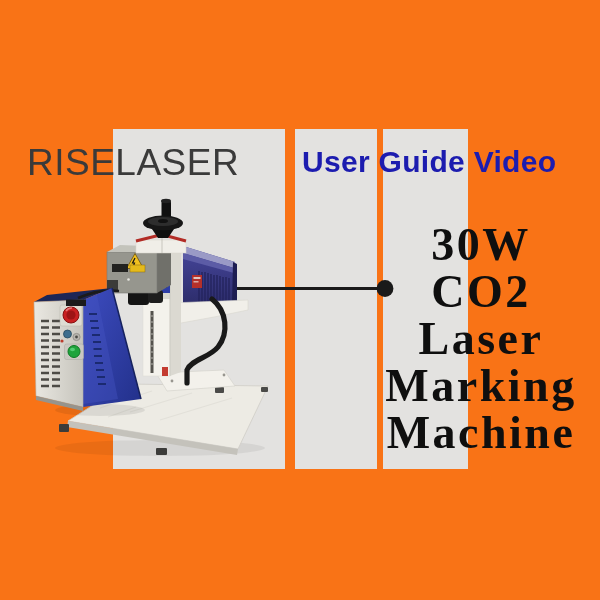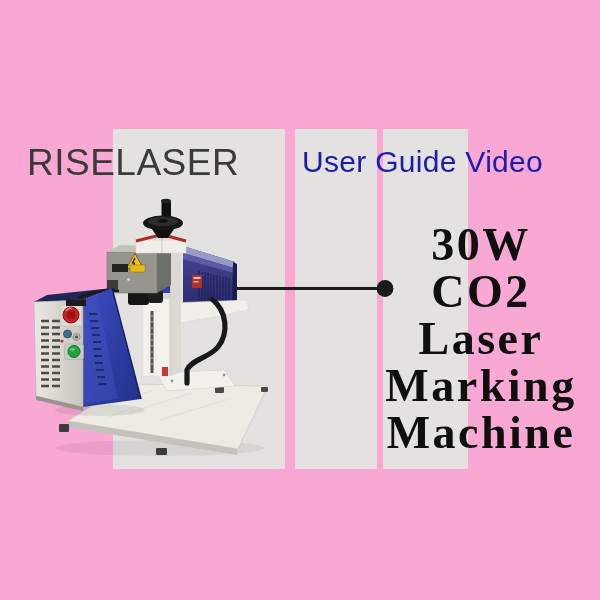--- a/index.html
+++ b/index.html
@@ -1,30 +1,30 @@
 <!DOCTYPE html>
 <html style="--logo-gray: #3a3a3a; --video-blue: #1c1caf; --title-black: #0f0f0f; --band-gray: #e3e2e0; --machine-blue: #2e3ea6; --tube-navy: #35357c; --estop-red: #c92121; --power-green: #1fa33c; --callout-black: #1a1a1a;"><head>
 <meta charset="utf-8">
 <style>
   html,body{margin:0;padding:0;background:#ffffff;}
   .stage{
-    position:relative;width:600px;height:600px;background:#f9a8d4;overflow:hidden;
+    position:relative;width:600px;height:600px;background:#f97316;overflow:hidden;
     font-family:"Liberation Sans","DejaVu Sans",sans-serif;
   }
   .band{position:absolute;top:129px;height:340px;background:var(--band-gray,#e3e2e0);}
   .band1{left:113px;width:172px;}
   .band2{left:295px;width:82px;}
   .band3{left:383px;width:85px;}
   .logo{
     position:absolute;left:27px;top:143px;font-size:37px;line-height:40px;
     font-weight:300;letter-spacing:.5px;color:var(--logo-gray,#3a3a3a);white-space:nowrap;
   }
   .video-label{
     position:absolute;left:302px;top:145px;font-size:30px;line-height:34px;
-    font-weight:400;letter-spacing:.3px;color:var(--video-blue,#1c1caf);white-space:nowrap;
+    font-weight:700;letter-spacing:.3px;color:var(--video-blue,#1c1caf);white-space:nowrap;
   }
   .title{
     position:absolute;left:351px;top:221px;width:260px;text-align:center;
     font-family:"Liberation Serif","DejaVu Serif",serif;font-weight:700;
     font-size:46px;line-height:47px;letter-spacing:2.5px;color:var(--title-black,#0f0f0f);
   }
   .title span{display:block;}
   .callout,.machine{position:absolute;}
   .callout{left:228px;top:276px;width:170px;height:26px;}
   .machine{left:28px;top:194px;width:250px;height:266px;}

